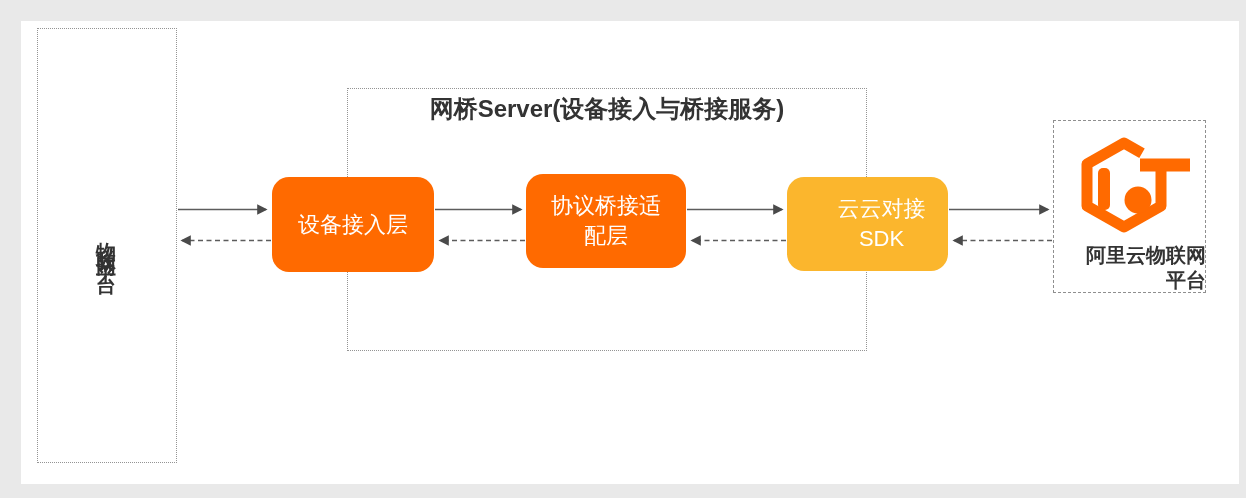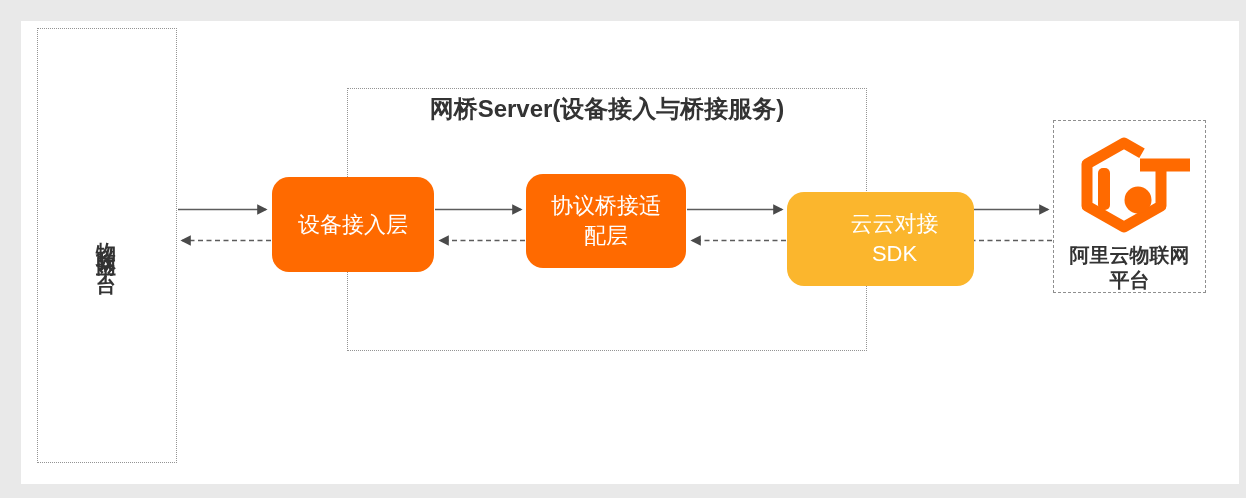--- a/index.html
+++ b/index.html
@@ -52,30 +52,30 @@
     color: #FFFFFF;
     font-size: 22px; font-weight: 500;
     line-height: 30px;
     white-space: pre-line;
   }
   .node.orange { background: #FF6A00; }
   .node.amber  { background: #FBB62D; }
 
   .node-device   { left: 272px; top: 177px; width: 162px; height: 95px; }
   .node-protocol { left: 526px; top: 174px; width: 160px; height: 94px; }
-  .node-sdk      { left: 787px; top: 192px; width: 187px; height: 94px; padding-left: 28px; }
+  .node-sdk      { left: 787px; top: 177px; width: 161px; height: 94px; padding-left: 28px; }
 
   .arrows-layer { position: absolute; left: 0; top: 0; width: 1246px; height: 498px; }
 
   .aliyun-logo { position: absolute; left: 1073px; top: 133px; }
 
   .right-label {
     position: absolute;
     left: 1053px; top: 243px; width: 153px;
-    text-align: center;
+    text-align: right;
     font-size: 20px; font-weight: 600; color: #333;
     line-height: 25px;
     white-space: pre-line;
   }
 </style>
 </head>
 <body>
 
 <div class="canvas"></div>
 

